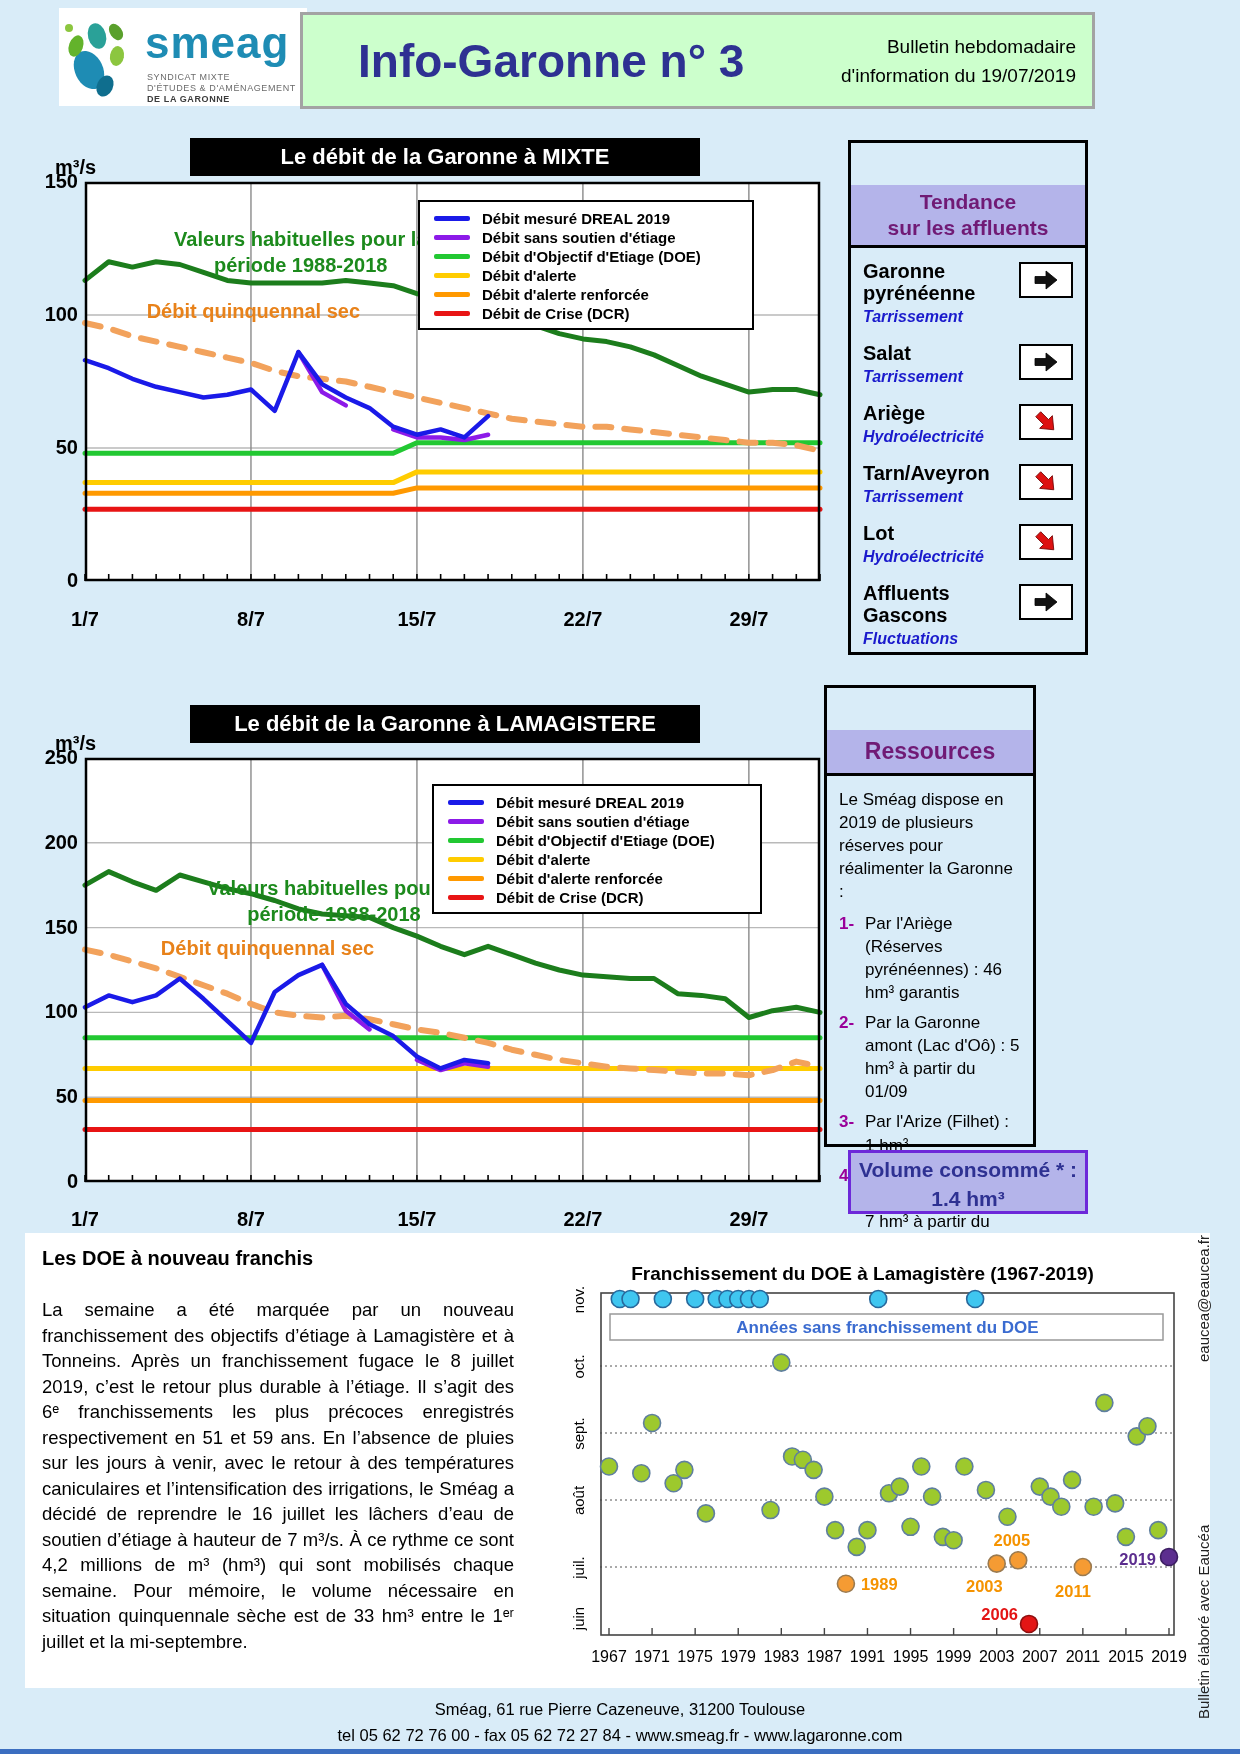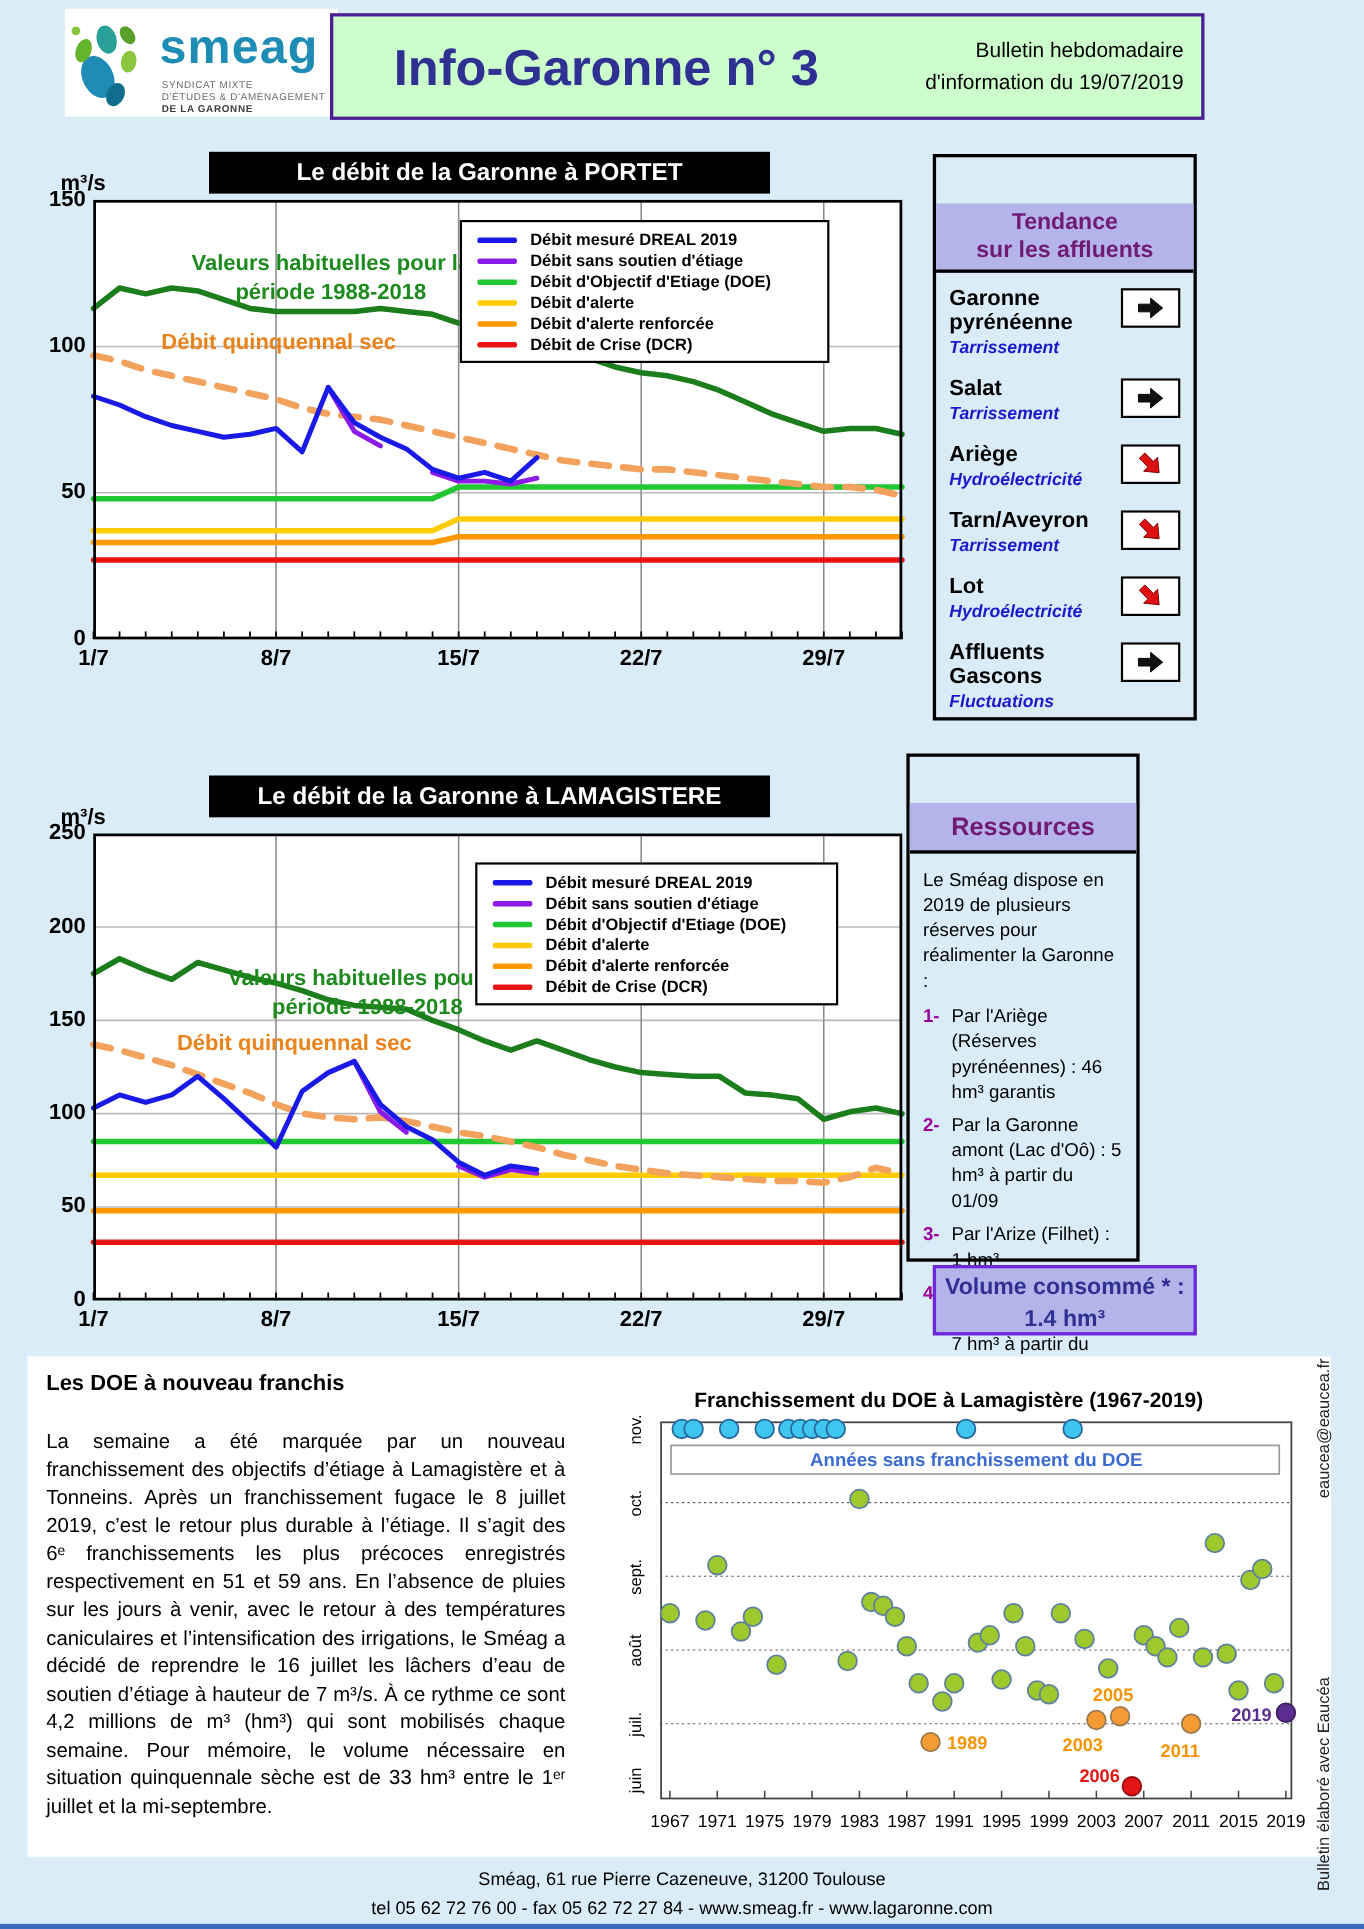--- a/index.html
+++ b/index.html
@@ -6,32 +6,32 @@
   .page{position:relative;width:1240px;height:1754px;background:#d9ecf8;
         font-family:"Liberation Sans","DejaVu Sans",sans-serif;overflow:hidden;}
   .abs{position:absolute;}
   svg{overflow:visible;display:block;}
 
   
   .logo-box{left:28px;top:8px;width:248px;height:98px;background:#fff;margin-left:31px;}
   .logo-brand{position:absolute;left:86px;top:10px;font-size:44px;font-weight:bold;color:#1e8cb4;letter-spacing:1px;}
   .logo-sub{position:absolute;left:88px;top:64px;font-size:9px;color:#6b6b6b;letter-spacing:.6px;line-height:11px;}
   .logo-sub .l3{font-weight:bold;color:#3c3c3c;}
-  .title-box{left:300px;top:12px;width:795px;height:97px;background:#ccffcc;border:3px solid #4c1d95;box-sizing:border-box;}
+  .title-box{left:300px;top:12px;width:795px;height:97px;background:#ccffcc;border:3px solid #a3a3a3;box-sizing:border-box;}
   .main-title{position:absolute;left:55px;top:50%;transform:translateY(-50%);
               font-size:46px;font-weight:bold;color:#2e3192;}
   .subtitle{position:absolute;right:16px;top:50%;transform:translateY(-50%);
             font-size:19px;color:#000;text-align:right;line-height:1.55;}
 
   
   .titlebar{background:#000;color:#fff;font-size:22px;font-weight:bold;
             display:flex;align-items:center;justify-content:center;}
   .unit{font-size:20px;font-weight:bold;color:#000;}
   .ylab span{position:absolute;right:0;font-size:20px;font-weight:bold;color:#000;}
-  .xlab span{position:absolute;transform:translateX(-50%);font-size:20px;font-weight:bold;color:#000;}
+  .xlab span{position:absolute;transform:translateX(-50%);font-size:20px;font-weight:bold;color:#000;margin-top:20px;}
   .plot{background:#fff;}
 
   .legend{background:#fff;border:2px solid #000;box-sizing:border-box;padding:7px 6px 5px 6px;margin-top:14px;}
   .lg-row{display:flex;align-items:center;height:19px;}
   .lg-swatch{width:36px;height:5px;border-radius:2px;margin:0 12px 0 8px;flex:none;}
   .lg-label{font-size:15px;font-weight:bold;color:#000;white-space:nowrap;}
 
   
   .panel{border:3px solid #000;box-sizing:border-box;background:#d9ecf8;}
   .panel-head{background:#b4b4ea;border-bottom:3px solid #000;color:#701a75;
@@ -93,21 +93,21 @@
 
   <div class="abs title-box">
     <div class="main-title">Info-Garonne n° 3</div>
     <div class="subtitle">
       <div>Bulletin hebdomadaire</div>
       <div>d'information du 19/07/2019</div>
     </div>
   </div>
 
   <div class="abs unit" style="left:55px;top:156px;">m³/s</div>
-  <div class="abs titlebar" style="left:190px;top:138px;width:510px;height:38px;">Le débit de la Garonne à PORTET</div>
+  <div class="abs titlebar" style="left:190px;top:138px;width:510px;height:38px;">Le débit de la Garonne à MIXTE</div>
   <svg id="chart-portet" class="abs plot" style="left:85px;top:182px;" width="735" height="399">
       <line x1="0" y1="266" x2="735" y2="266" stroke="#b9b9b9" stroke-width="1.4"></line>
       <line x1="0" y1="133" x2="735" y2="133" stroke="#b9b9b9" stroke-width="1.4"></line>
       <line x1="165.96774193548387" y1="0" x2="165.96774193548387" y2="399" stroke="#8a8a8a" stroke-width="1.4"></line>
       <line x1="331.93548387096774" y1="0" x2="331.93548387096774" y2="399" stroke="#8a8a8a" stroke-width="1.4"></line>
       <line x1="497.9032258064516" y1="0" x2="497.9032258064516" y2="399" stroke="#8a8a8a" stroke-width="1.4"></line>
       <line x1="663.8709677419355" y1="0" x2="663.8709677419355" y2="399" stroke="#8a8a8a" stroke-width="1.4"></line>
       <line x1="0" y1="399" x2="0" y2="392" stroke="#000" stroke-width="1.6"></line>
       <line x1="23.709677419354836" y1="399" x2="23.709677419354836" y2="392" stroke="#000" stroke-width="1.6"></line>
       <line x1="47.41935483870967" y1="399" x2="47.41935483870967" y2="392" stroke="#000" stroke-width="1.6"></line>

